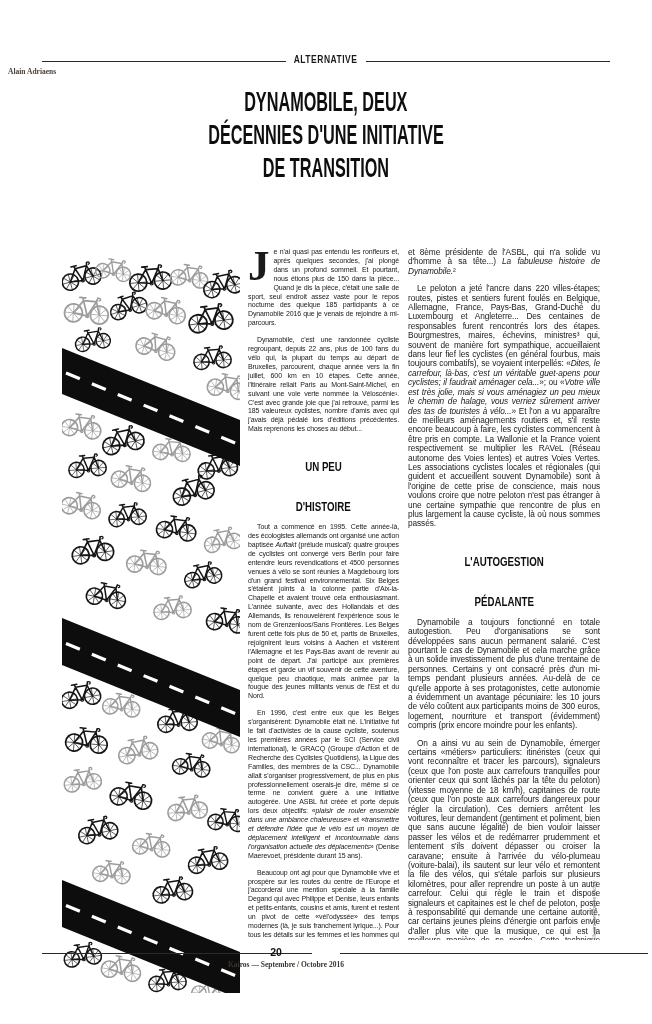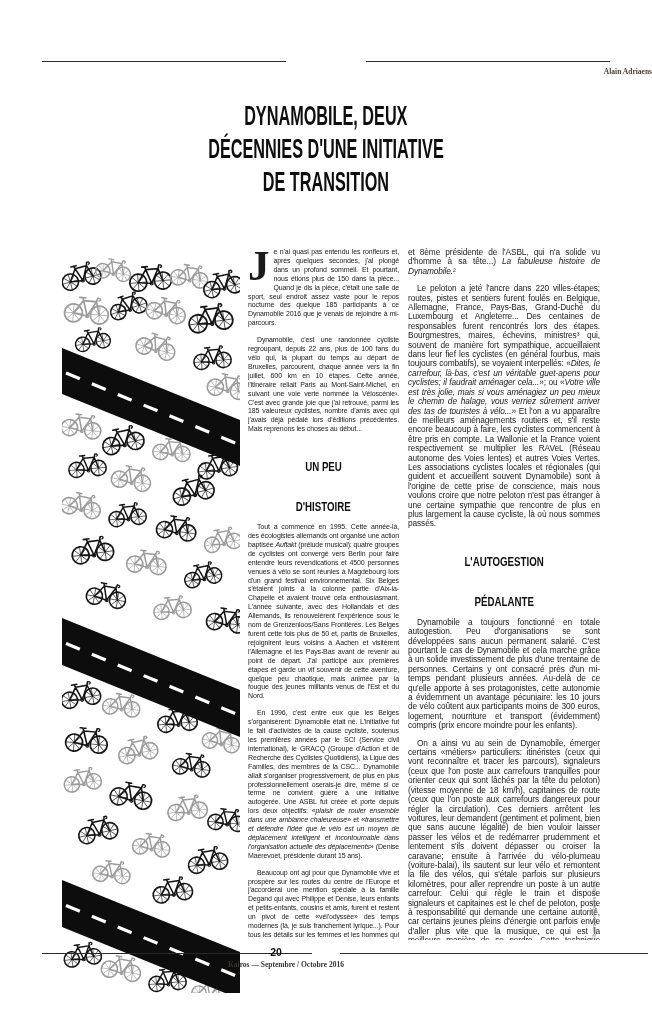--- a/index.html
+++ b/index.html
@@ -5,24 +5,24 @@
   html,body{margin:0;padding:0;background:#e8e8e8;}
   .page{position:relative;width:652px;height:1024px;background:#ffffff;margin:0 auto;
         font-family:"Liberation Sans",sans-serif;color:#1a1a1a;overflow:hidden;}
   
   .hrule{position:absolute;height:1.4px;background:#2a2a2a;top:61px;}
   .hrule.left{left:42px;width:244px;}
   .hrule.right{left:366px;width:244px;}
   .section-label{position:absolute;left:0;top:54px;width:652px;text-align:center;
         font-weight:bold;font-size:10px;letter-spacing:.6px;}
   .section-label span{display:inline-block;transform:scaleX(.85);transform-origin:center;}
-  .author{position:absolute;left:0;top:67px;width:652px;text-align:right;
-        font-family:"Liberation Serif",serif;font-weight:bold;font-size:7.5px;color:#4a3f38;}
+  .author{position:absolute;left:0;top:67px;width:540px;text-align:left;
+        font-family:"Liberation Serif",serif;font-weight:bold;font-size:7.5px;color:#4a3f38;padding-left:8px;}
   
-  .title{position:absolute;left:0;top:99px;width:652px;text-align:center;
+  .title{position:absolute;left:0;top:85px;width:652px;text-align:center;
         font-weight:bold;font-size:28px;line-height:33px;color:#0e0e0e;}
   .title .tline{display:block;}
   .title .tline span{display:inline-block;transform:scaleX(.58);transform-origin:center;white-space:nowrap;}
   
   .illus{position:absolute;left:62px;top:245px;width:178px;height:748px;}
   
   .col{position:absolute;top:248px;overflow:hidden;text-align:justify;}
   .col-narrow{left:248px;width:151px;height:692px;font-size:7px;line-height:8.9px;letter-spacing:-.12px;}
   .col-wide{left:408px;width:192px;height:692px;font-size:8.3px;line-height:9.4px;letter-spacing:-.1px;}
   .body-p{margin:0 0 8px 0;text-indent:9px;}
@@ -47,20 +47,23 @@
   .journal-line{position:absolute;left:0;top:960px;width:572px;text-align:center;
         font-family:"Liberation Serif",serif;font-weight:bold;font-size:7.5px;color:#3c332c;}
 </style>
 </head>
 <body>
 
 <div class="page">
 
   <div class="hrule left"></div>
   <div class="hrule right"></div>
+  <div class="section-label">
+    <span>ALTERNATIVE</span>
+  </div>
   <div class="author">Alain Adriaens</div>
 
   <div class="title">
     <span class="tline"><span>DYNAMOBILE, DEUX</span></span>
     <span class="tline"><span>DÉCENNIES D'UNE INITIATIVE</span></span>
     <span class="tline"><span>DE TRANSITION</span></span>
   </div>
 
   <div class="illus">
     <svg id="illus-svg" width="178" height="748" viewBox="0 0 178 748" xmlns="http://www.w3.org/2000/svg">

